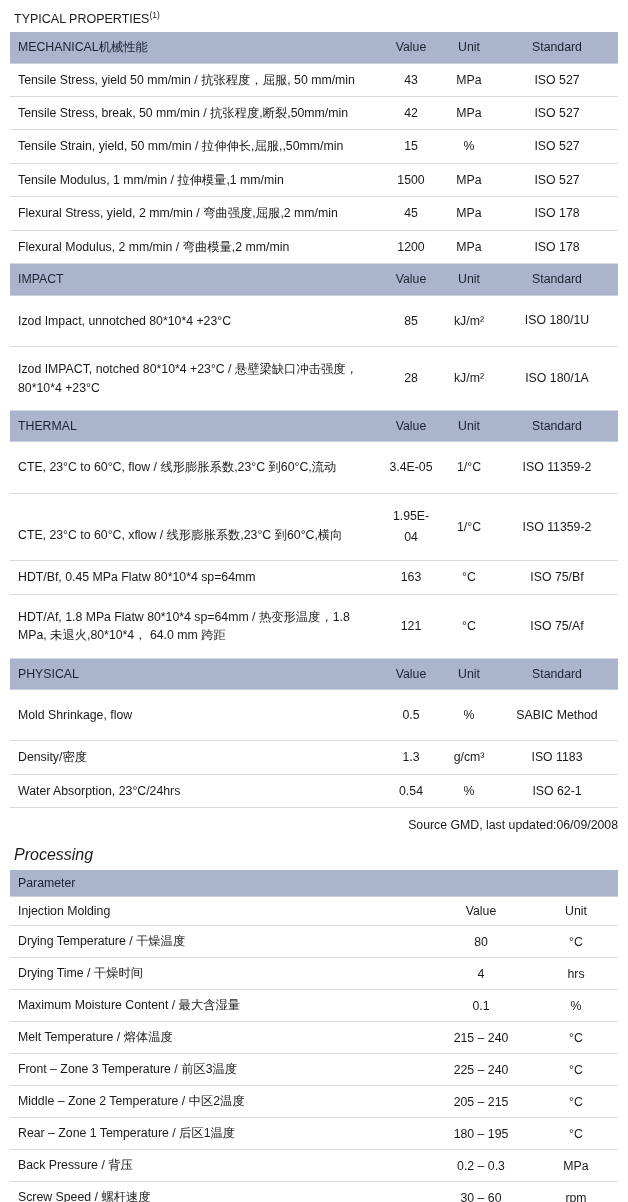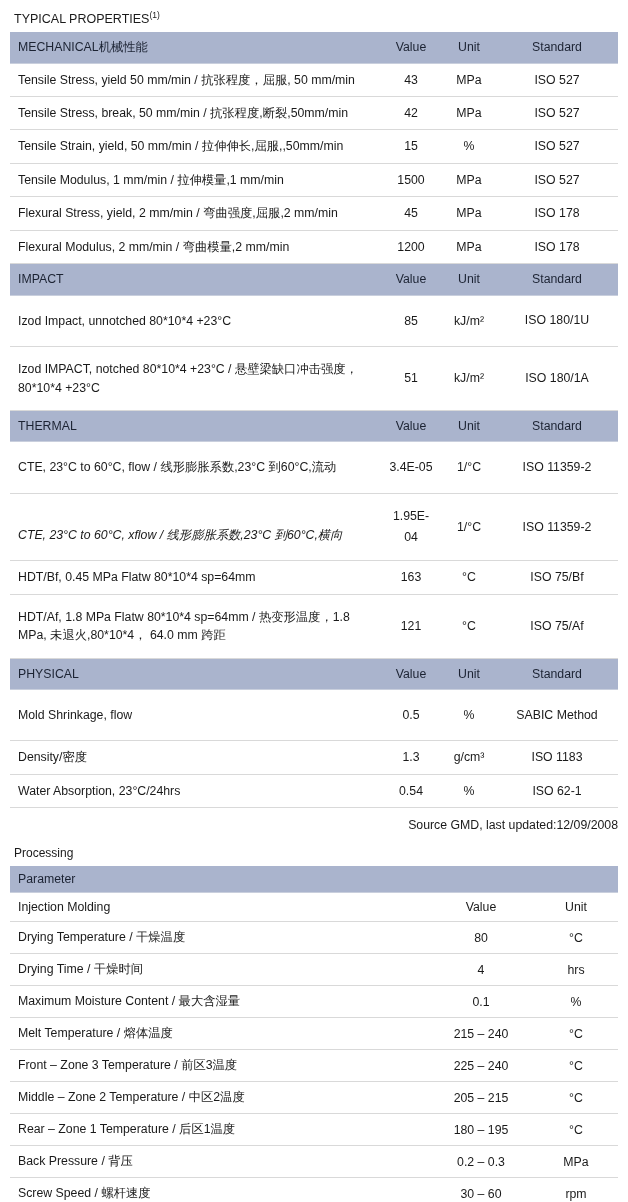--- a/index.html
+++ b/index.html
@@ -69,22 +69,23 @@
 
   .source-line {
     text-align: right;
     font-size: 12.3px;
     color: #1a1a1a;
     padding: 10px 10px 4px 0;
     width: 608px;
   }
 
   .processing-title {
-    font-size: 12px;
+    font-size: 16px;
     padding: 10px 0 6px 4px;
+    font-style: italic;
   }
 
   table.proc { width: 608px; table-layout: fixed; }
   table.proc td {
     border-bottom: 1px solid #d9d9d9;
     padding: 7px 8px;
     font-size: 12.3px;
     vertical-align: middle;
   }
   tr.proc-param td {
@@ -173,39 +174,39 @@
         <td class="hdr-std">Standard</td>
       </tr>
       <tr>
         <td class="c-name" style="padding-top:16px;padding-bottom:16px;">Izod Impact, unnotched 80*10*4 +23°C</td>
         <td class="c-val">85</td>
         <td class="c-unit">kJ/m²</td>
         <td class="c-std" style="line-height:1.7;">ISO 180/1U</td>
       </tr>
       <tr>
         <td class="c-name multiline" style="padding-top:13px;padding-bottom:13px;">Izod IMPACT, notched 80*10*4 +23°C / 悬壁梁缺口冲击强度，80*10*4 +23°C</td>
-        <td class="c-val">51</td>
+        <td class="c-val">28</td>
         <td class="c-unit">kJ/m²</td>
         <td class="c-std" style="line-height:1.7;">ISO 180/1A</td>
       </tr>
 
       <tr class="header-row">
         <td class="hdr-name">THERMAL</td>
         <td class="hdr-val">Value</td>
         <td class="hdr-unit">Unit</td>
         <td class="hdr-std">Standard</td>
       </tr>
       <tr>
         <td class="c-name" style="padding-top:16px;padding-bottom:16px;margin-top:24px;">CTE, 23°C to 60°C, flow / 线形膨胀系数,23°C 到60°C,流动</td>
         <td class="c-val" style="line-height:1.7;">3.4E-05</td>
         <td class="c-unit">1/°C</td>
         <td class="c-std" style="line-height:1.7;">ISO 11359-2</td>
       </tr>
       <tr>
-        <td class="c-name" style="padding-top:32px;padding-bottom:16px;font-style:italic;">CTE, 23°C to 60°C, xflow / 线形膨胀系数,23°C 到60°C,横向</td>
+        <td class="c-name" style="padding-top:32px;padding-bottom:16px;">CTE, 23°C to 60°C, xflow / 线形膨胀系数,23°C 到60°C,横向</td>
         <td class="c-val" style="line-height:1.7;">1.95E-04</td>
         <td class="c-unit">1/°C</td>
         <td class="c-std" style="line-height:1.7;">ISO 11359-2</td>
       </tr>
       <tr>
         <td class="c-name">HDT/Bf, 0.45 MPa Flatw 80*10*4 sp=64mm</td>
         <td class="c-val">163</td>
         <td class="c-unit">°C</td>
         <td class="c-std">ISO 75/Bf</td>
       </tr>
@@ -236,21 +237,21 @@
       </tr>
       <tr>
         <td class="c-name">Water Absorption, 23°C/24hrs</td>
         <td class="c-val">0.54</td>
         <td class="c-unit">%</td>
         <td class="c-std">ISO 62-1</td>
       </tr>
     </tbody>
   </table>
 
-  <div class="source-line">Source GMD, last updated:12/09/2008</div>
+  <div class="source-line">Source GMD, last updated:06/09/2008</div>
 
   <div class="processing-title">Processing</div>
 
   <table class="proc">
     <colgroup>
       <col class="pcol-name">
         <col class="pcol-val">
         <col class="pcol-unit">
     </colgroup>
     <tbody>

